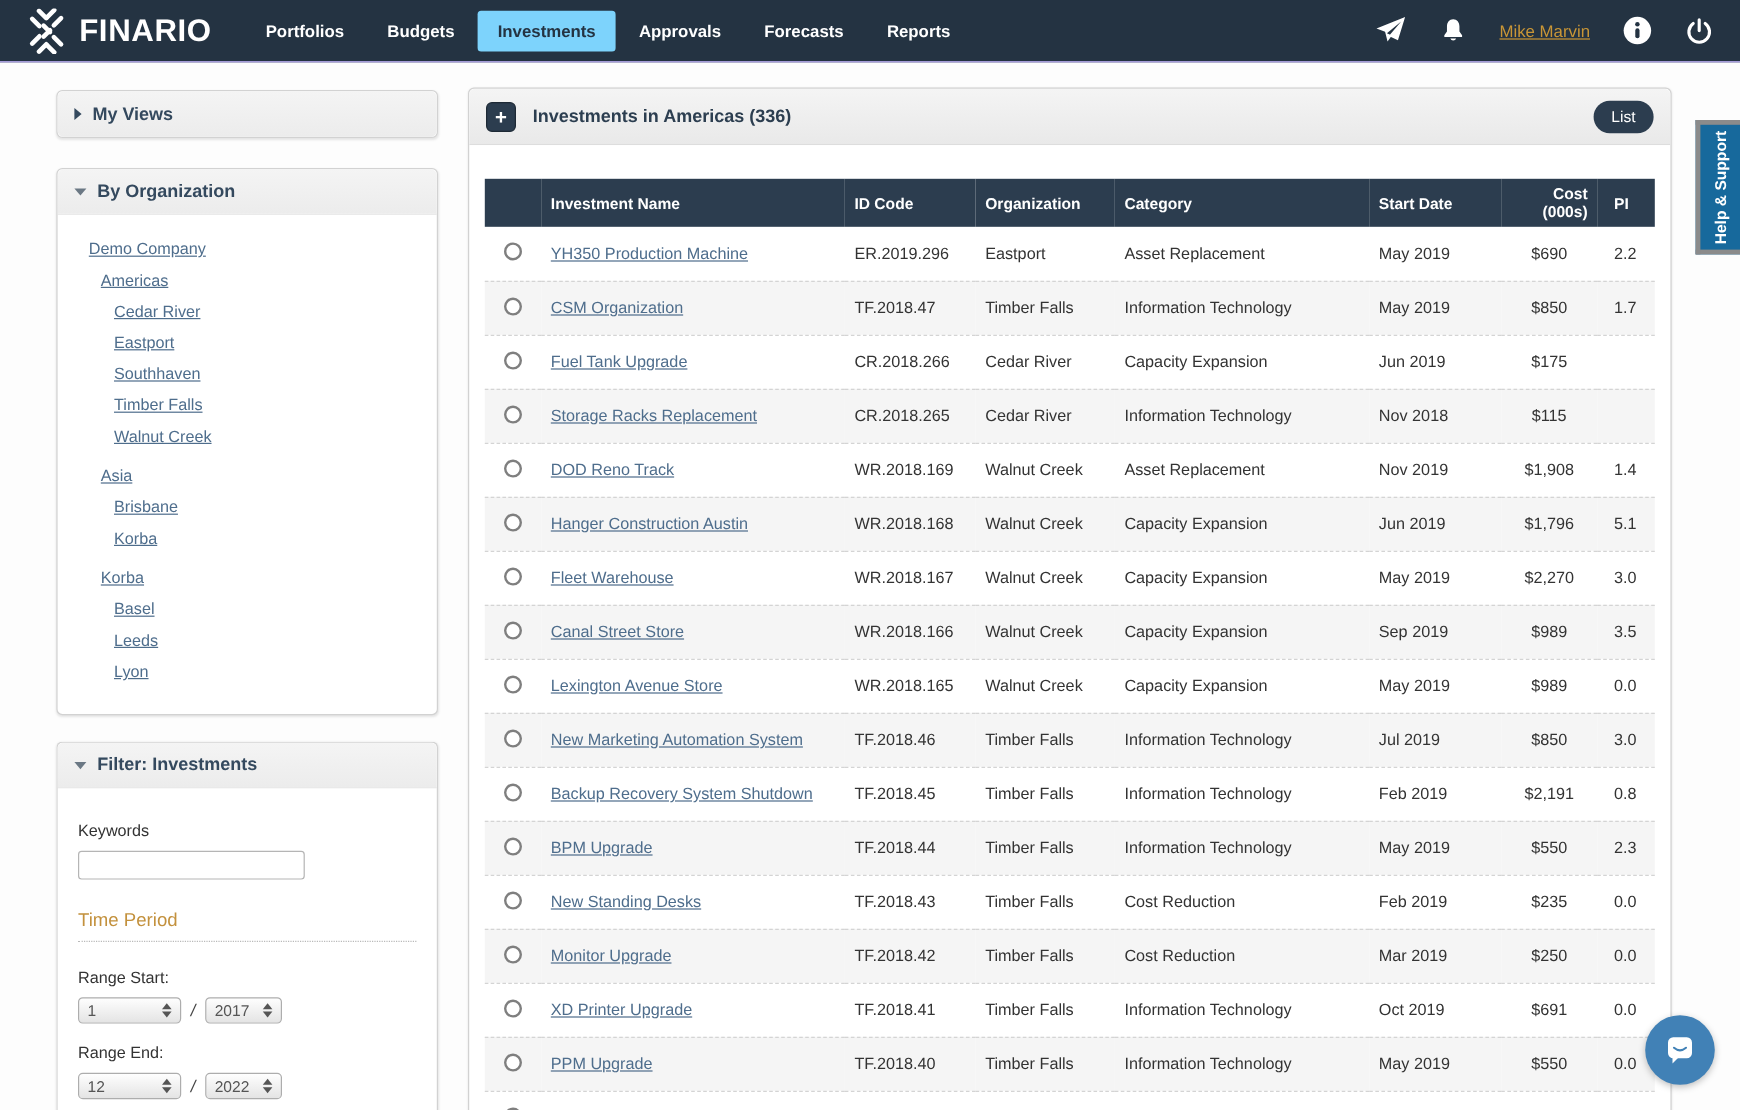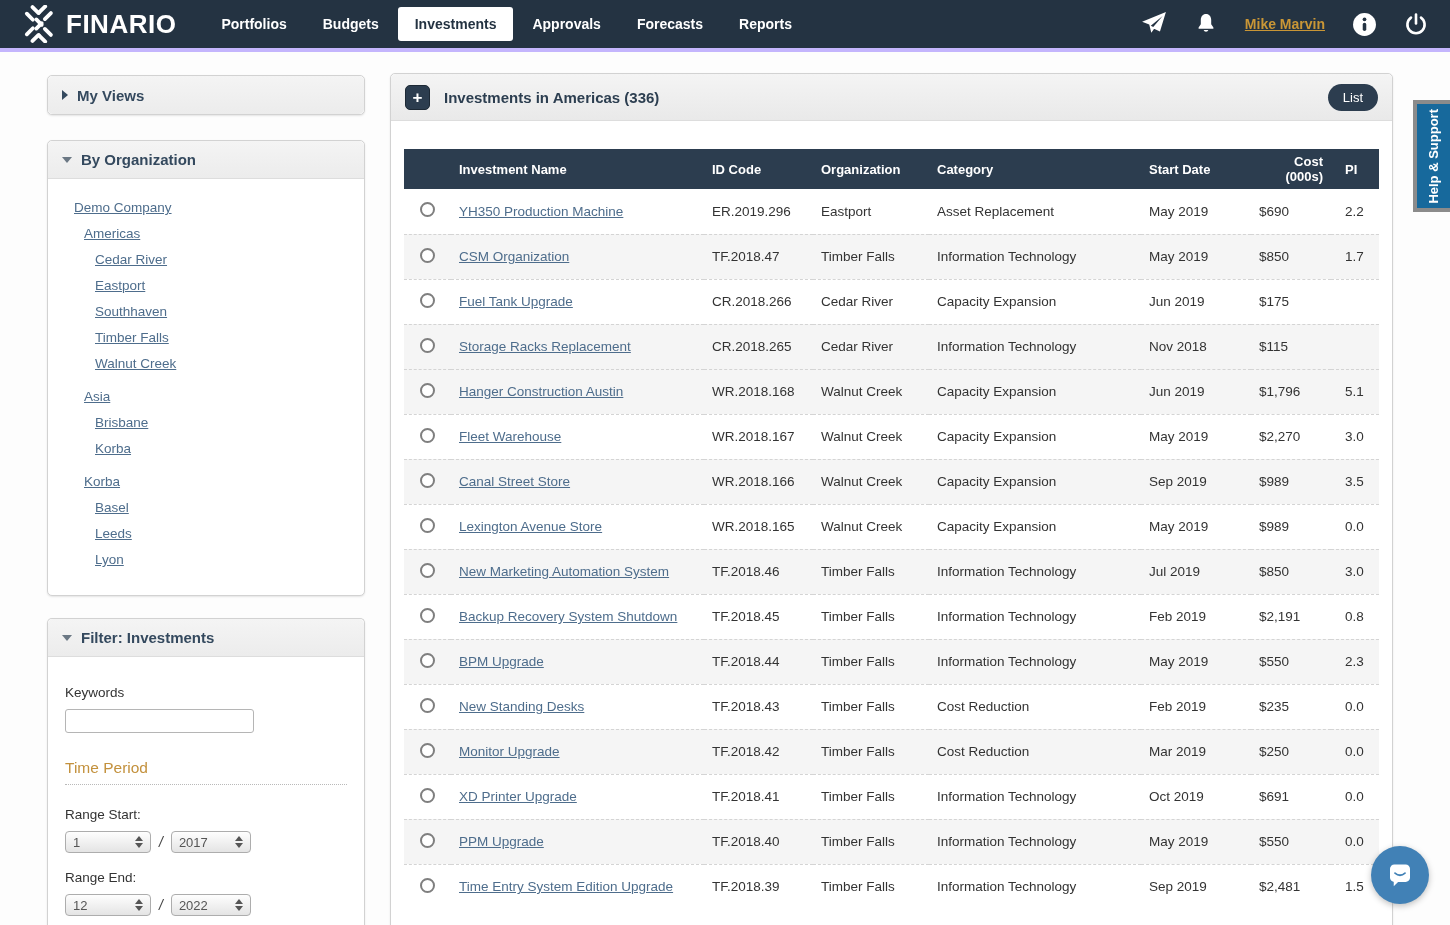--- a/index.html
+++ b/index.html
@@ -1,28 +1,28 @@
 <!DOCTYPE html>
 <html><head>
 <meta charset="utf-8">
 <style>
   * { margin:0; padding:0; box-sizing:border-box; }
   html,body { width:1450px; height:925px; overflow:hidden; }
   body { font-family:"Liberation Sans", sans-serif; background:#fdfdfd; color:#333; }
   .page { position:relative; width:1450px; height:925px; overflow:hidden; }
 
   
-  .topbar { height:52px; background:#243342; display:flex; align-items:center; padding:0 22px 0 20px; border-bottom:4px solid #c4b5fd; }
+  .topbar { height:52px; background:#243342; display:flex; align-items:center; padding:0 22px 0 20px; border-bottom:1px solid #c4b5fd; }
   .logo { display:flex; align-items:center; gap:8px; }
   .logo-text { color:#fff; font-size:26px; font-weight:bold; letter-spacing:.5px; }
   .nav { display:flex; align-items:center; margin-left:28px; gap:2px; }
   .nav-item { color:#fff; font-size:14px; font-weight:bold; padding:9px 17px; border-radius:3px; cursor:pointer; white-space:nowrap; }
-  .nav-item.active { background:#ffffff; color:#243342; }
+  .nav-item.active { background:#7dd3fc; color:#243342; }
   .top-right { margin-left:auto; display:flex; align-items:center; gap:27px; }
-  .user-link { color:#c99636; font-size:14px; font-weight:bold; text-decoration:underline; cursor:pointer; }
+  .user-link { color:#c99636; font-size:14px; font-weight:normal; text-decoration:underline; cursor:pointer; }
   .top-icon { display:flex; align-items:center; cursor:pointer; }
 
   
   .panel { background:#fff; border:1px solid #d2d2d2; border-radius:5px; box-shadow:0 1px 2px rgba(0,0,0,.10); }
   .panel-header { height:38px; display:flex; align-items:center; gap:9px; padding:0 14px; background:linear-gradient(#f4f4f4,#ececec); border-bottom:1px solid #ddd; border-radius:5px 5px 0 0; cursor:pointer; }
   .panel-header.only { border-bottom:none; border-radius:5px; }
   .panel-title { font-size:15px; font-weight:bold; color:#34495e;text-align:center; }
   .caret-right { width:0; height:0; border-top:5px solid transparent; border-bottom:5px solid transparent; border-left:6px solid #34495e; }
   .caret-down { width:0; height:0; border-left:5px solid transparent; border-right:5px solid transparent; border-top:6px solid #6b7884; }
 
@@ -37,21 +37,21 @@
   .tree-item.lvl2 { margin-left:47px; }
   .tree-item.gap  { margin-top:7px; }
   .panel-filter { min-height:320px; border-bottom:none; border-radius:5px 5px 0 0; }
   .filter-body { padding:28px 17px 30px; }
   .field-label { font-size:13.5px; color:#333; margin-bottom:9px; }
   .keywords-input { width:189px; height:24px; border:1px solid #b5b5b5; border-radius:3px; padding:0 6px; font-family:"Liberation Sans",sans-serif; font-size:13px; background:#fff; }
   .section-heading { margin-top:26px; font-size:15.5px; color:#c3913d; padding-bottom:7px; border-bottom:1px dotted #b9b9b9; margin-bottom:22px; }
   .select-row { display:flex; align-items:center; gap:8px; margin-bottom:17px; }
   .fake-select { height:22px; border:1px solid #adadad; border-radius:4px; background:linear-gradient(#fefefe,#e4e4e4); display:flex; align-items:center; justify-content:space-between; padding:0 7px; font-size:13px; color:#555; cursor:pointer; }
   .fake-select.month { width:86px; }
-  .fake-select.year { width:80px; }
+  .fake-select.year { width:64px; }
   .stepper { display:flex; flex-direction:column; gap:2px; }
   .stepper .up { width:0;height:0;border-left:4px solid transparent;border-right:4px solid transparent;border-bottom:5px solid #555; }
   .stepper .down { width:0;height:0;border-left:4px solid transparent;border-right:4px solid transparent;border-top:5px solid #555; }
   .slash { font-size:14px; color:#444; font-style:italic; }
 
   
   .main-panel { position:absolute; left:390px; top:73px; width:1003px; height:900px; background:#fff; border:1px solid #d2d2d2; border-radius:5px; box-shadow:0 1px 2px rgba(0,0,0,.10); }
   .main-header { height:47px; display:flex; align-items:center; padding:0 14px; background:linear-gradient(#f4f4f4,#e9e9e9); border-bottom:1px solid #ddd; border-radius:5px 5px 0 0; }
   .add-btn { width:25px; height:25px; background:#2c3d4f; border:1px solid #1d2935; border-radius:5px; color:#fff; font-size:17px; font-weight:bold; display:flex; align-items:center; justify-content:center; cursor:pointer; line-height:1; }
   .main-title { font-size:15px; font-weight:bold; color:#2c3e50; margin-left:14px; }
@@ -65,21 +65,21 @@
   table.inv th:nth-child(5), table.inv td:nth-child(5) { width:212px; }
   table.inv th:nth-child(6), table.inv td:nth-child(6) { width:110px; }
   table.inv th:nth-child(7), table.inv td:nth-child(7) { width:80px; }
   table.inv th:nth-child(8), table.inv td:nth-child(8) { width:48px; }
   table.inv thead th { background:#2c3d4f; color:#fff; font-size:13px; font-weight:bold; text-align:left; height:40px; padding:0 8px; }
   table.inv thead th.r { text-align:right; }
   table.inv thead th.pi { padding-left:14px; }
   table.inv td { height:45px; font-size:13.5px; padding:0 8px; border-top:1px dashed #d4d4d4; }
   table.inv tbody tr:first-child td { border-top:none; }
   table.inv tbody tr.alt td { background:#f5f5f5; }
-  table.inv td.r { text-align:left; }
+  table.inv td.r { text-align:center; }
   table.inv td.pi { padding-left:14px; }
   .radio { display:inline-block; width:15px; height:15px; border:2px solid #7f7f7f; border-radius:50%; background:#fff; margin-left:8px; cursor:pointer; }
   .inv-link { color:#4e6d8c; text-decoration:underline; cursor:pointer; }
 
   
   .help-tab { position:absolute; right:0; top:100px; width:37px; height:112px; background:#17699c; border:4px solid #8b8b8b; border-right:none; display:flex; align-items:center; justify-content:center; cursor:pointer; }
   .help-tab span { writing-mode:vertical-rl; transform:rotate(180deg); color:#fff; font-size:13px; font-weight:bold; white-space:nowrap; }
   .chat-bubble { position:absolute; left:1371px; top:846px; width:58px; height:58px; border-radius:50%; background:#4181b6; display:flex; align-items:center; justify-content:center; cursor:pointer; box-shadow:0 2px 6px rgba(0,0,0,.25); }
 </style>
 </head>
@@ -276,20 +276,30 @@
             <tr class="alt">
               <td><span class="radio"></span></td>
               <td><a class="inv-link">Storage Racks Replacement</a></td>
               <td>CR.2018.265</td>
               <td>Cedar River</td>
               <td>Information Technology</td>
               <td>Nov 2018</td>
               <td class="r">$115</td>
               <td class="pi"></td>
             </tr>
+            <tr>
+              <td><span class="radio"></span></td>
+              <td><a class="inv-link">DOD Reno Track</a></td>
+              <td>WR.2018.169</td>
+              <td>Walnut Creek</td>
+              <td>Asset Replacement</td>
+              <td>Nov 2019</td>
+              <td class="r">$1,908</td>
+              <td class="pi">1.4</td>
+            </tr>
             <tr class="alt">
               <td><span class="radio"></span></td>
               <td><a class="inv-link">Hanger Construction Austin</a></td>
               <td>WR.2018.168</td>
               <td>Walnut Creek</td>
               <td>Capacity Expansion</td>
               <td>Jun 2019</td>
               <td class="r">$1,796</td>
               <td class="pi">5.1</td>
             </tr>

